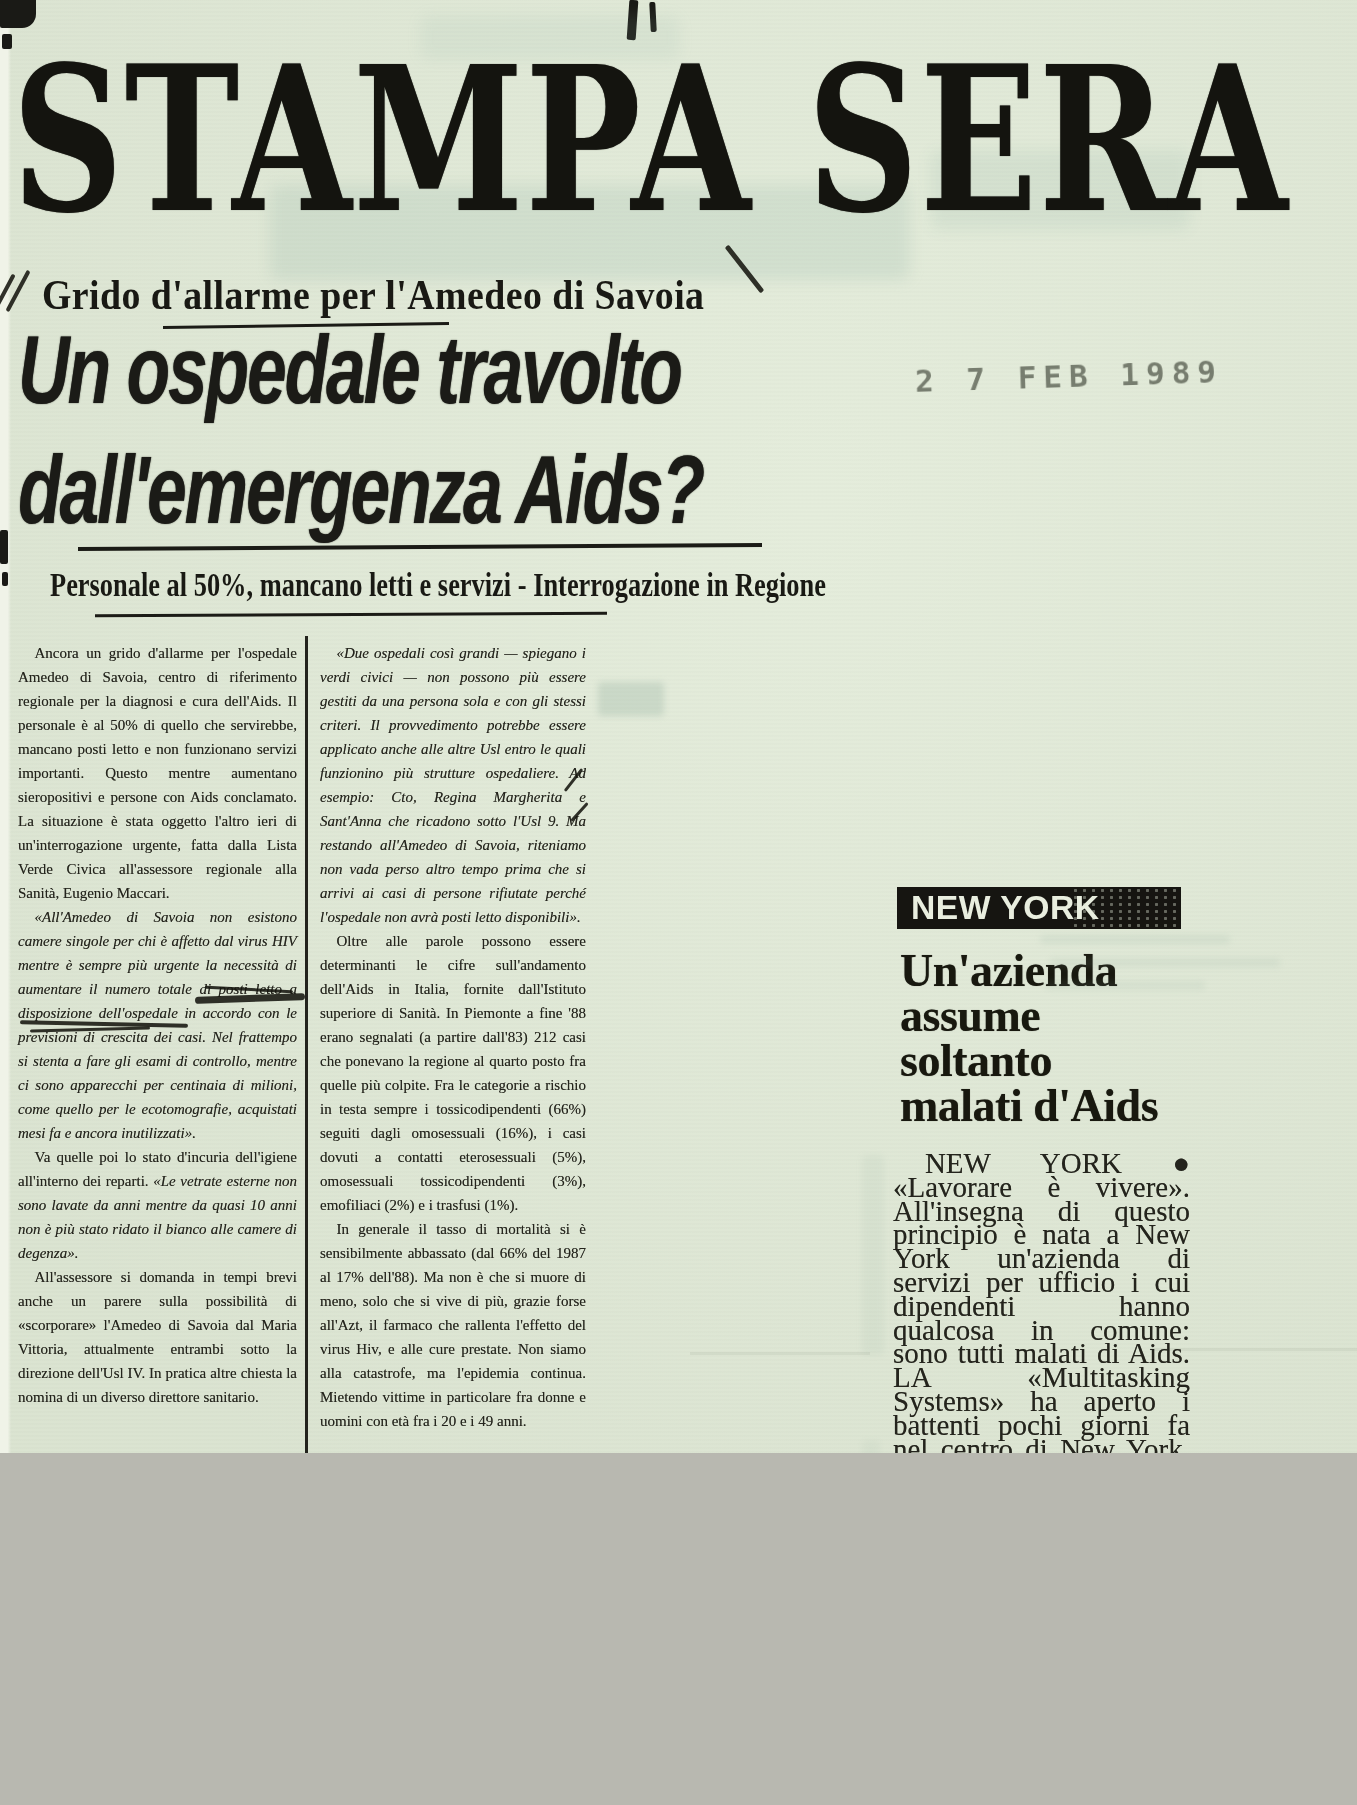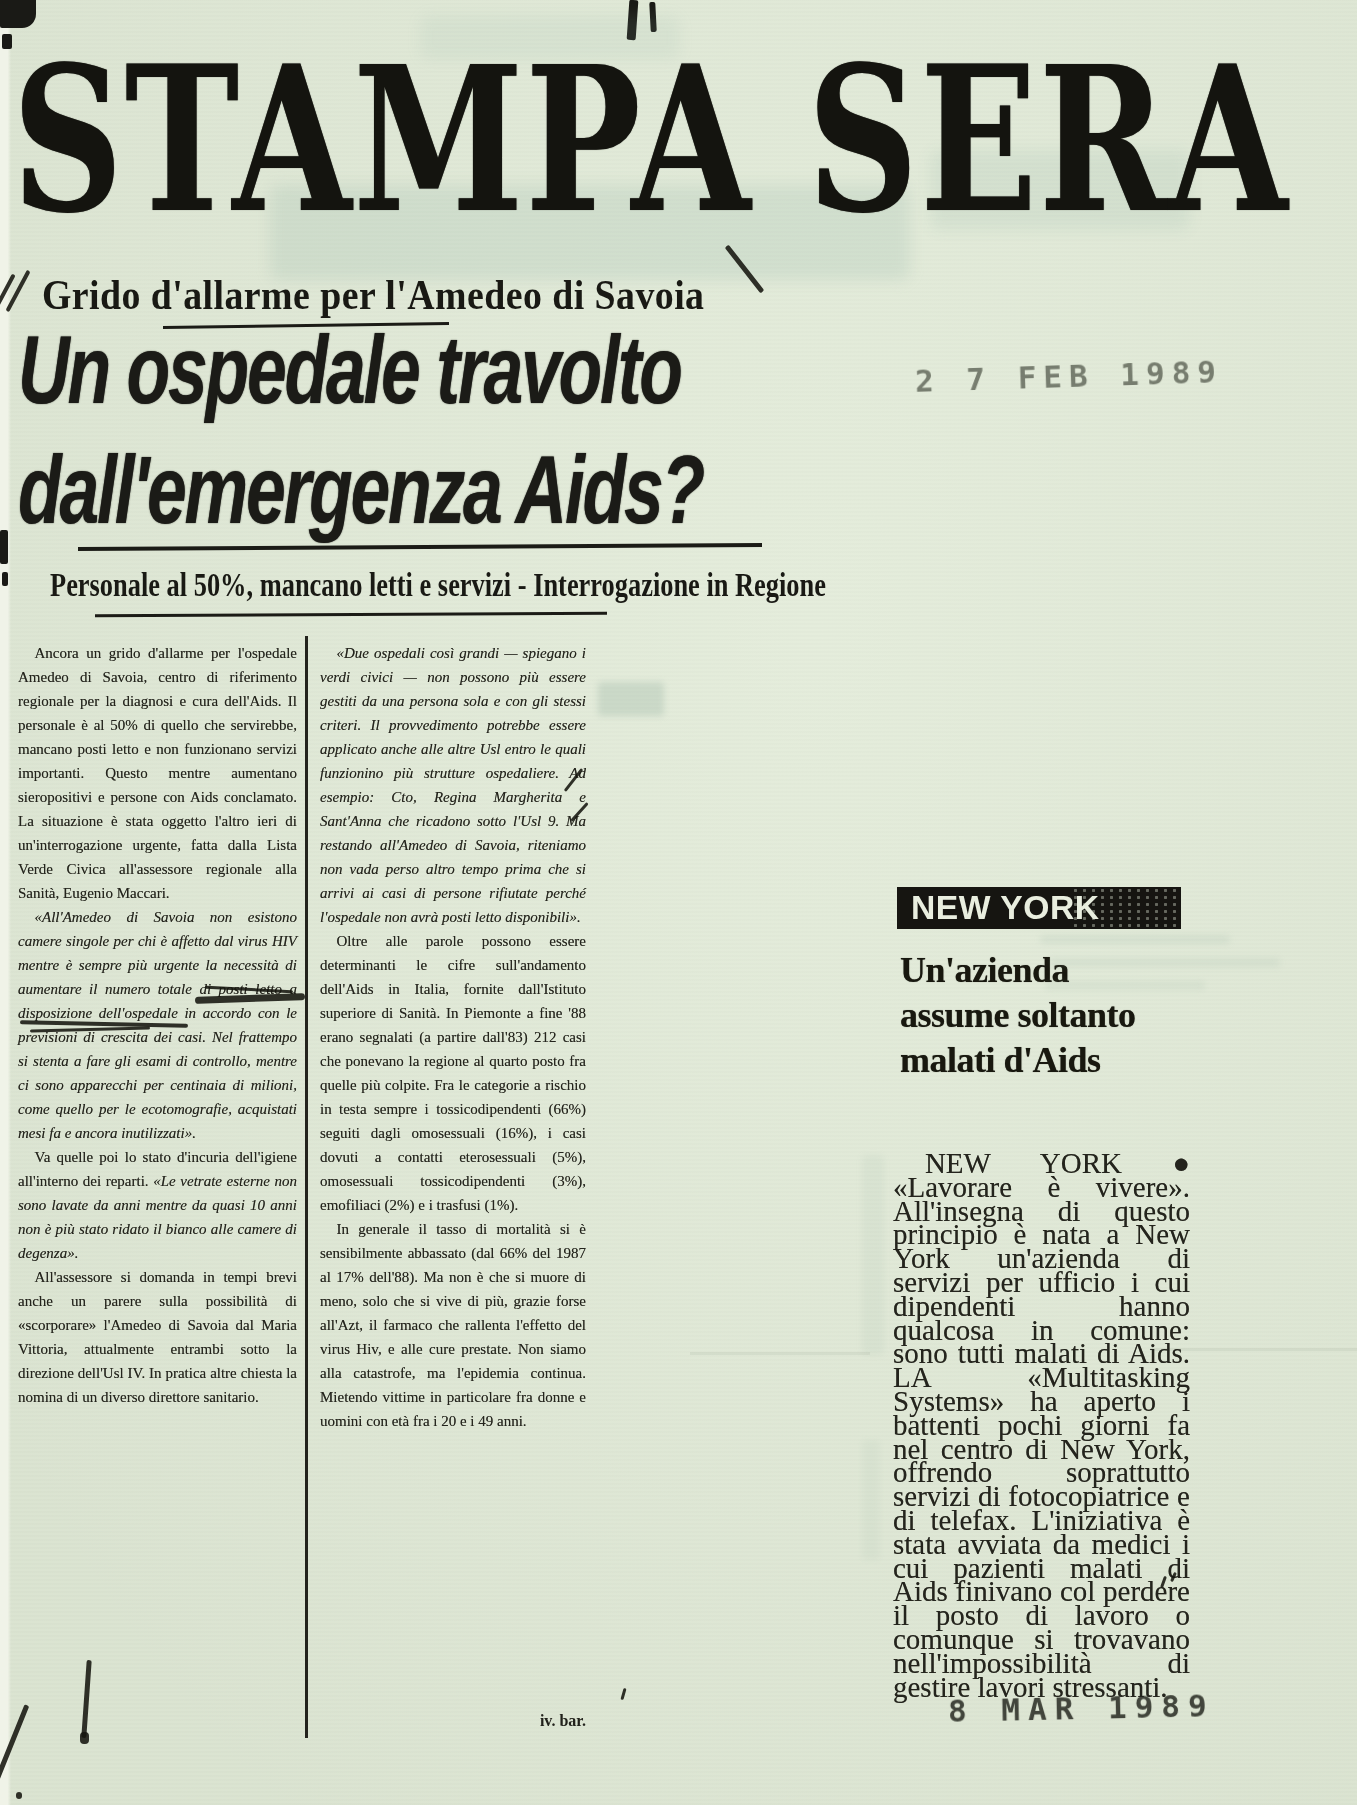--- a/index.html
+++ b/index.html
@@ -1,17 +1,17 @@
 <!DOCTYPE html>
 <html><head>
 <meta charset="utf-8">
 <style>
   html,body{margin:0;padding:0;background:#b8b8b0;}
   .page{
-    position:relative;width:1357px;height:1805px;overflow:hidden;
+    position:relative;width:1357px;height:1453px;overflow:hidden;
     background:
       radial-gradient(ellipse at 60% 35%, rgba(255,255,255,0.10), rgba(0,0,0,0.03) 85%),
       repeating-linear-gradient(0deg, rgba(0,0,0,0.012) 0 2px, rgba(255,255,255,0.01) 2px 4px),
       #e2ebd8;
     font-family:"Liberation Serif", serif;color:#21211c;
   }
   .abs{position:absolute;}
   
   .torn-strip{left:0;top:0;width:11px;height:1805px;background:linear-gradient(90deg,#f0f3e8 70%,rgba(240,243,232,0));}
   .speck{background:#1a1a16;border-radius:2px;}
@@ -65,21 +65,21 @@
     position:absolute;left:14px;top:2px;font-family:"Liberation Sans", sans-serif;
     font-weight:900;font-size:33px;color:#e9eedf;letter-spacing:0.5px;white-space:nowrap;
     transform:scaleX(1.02);transform-origin:left top;
   }
   .ny-bar-noise{
     position:absolute;right:0;top:0;width:110px;height:42px;
     background-image:radial-gradient(rgba(222,228,211,0.40) 1.6px, transparent 1.8px);
     background-size:9px 7px;
   }
   .ny-headline{
-    left:900px;top:948px;width:272px;font-weight:bold;font-size:36px;line-height:45px;
+    left:900px;top:948px;width:272px;font-weight:bold;font-size:46px;line-height:45px;
     color:#18180f;letter-spacing:-0.5px;text-shadow:0 0 0.8px rgba(15,15,8,.6);
   }
   .ny-body{left:893px;top:1152px;width:297px;font-size:29px;line-height:23.8px;}
   
   .pen{background:#16160f;border-radius:2px;opacity:0.88;}
   .crease{background:rgba(40,45,35,0.06);}
 </style>
 </head>
 <body>
 

